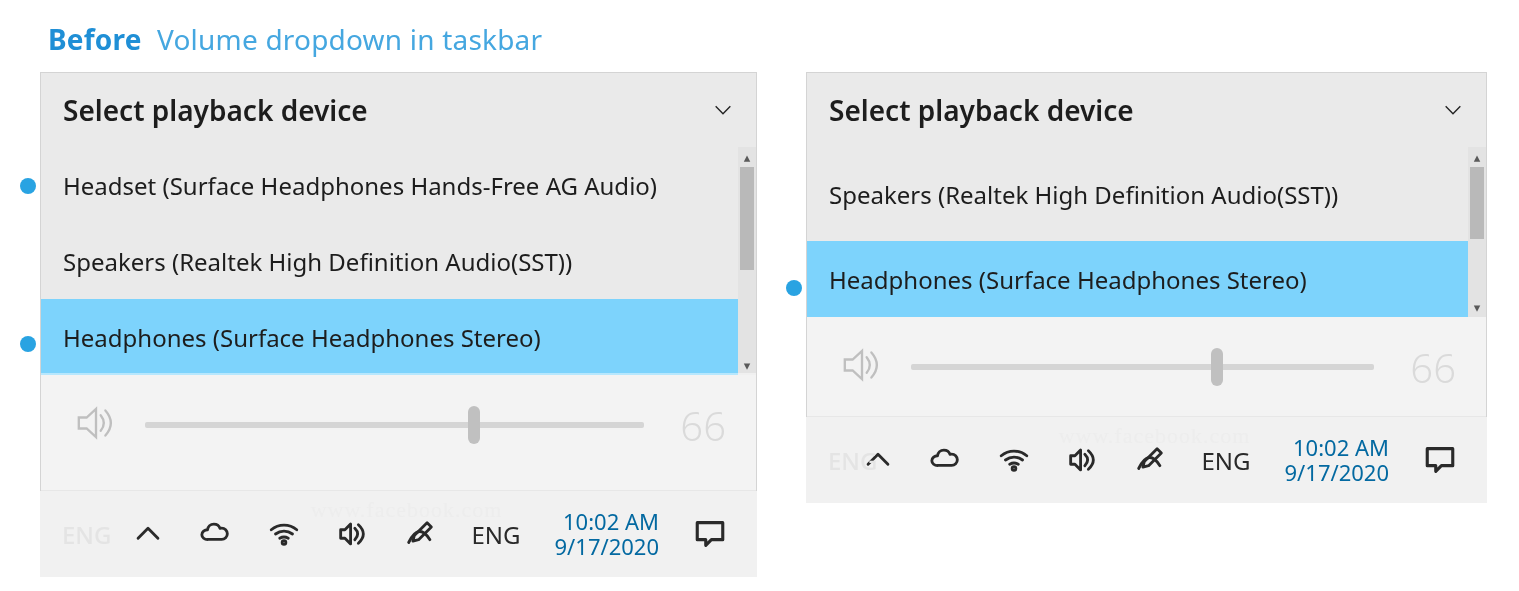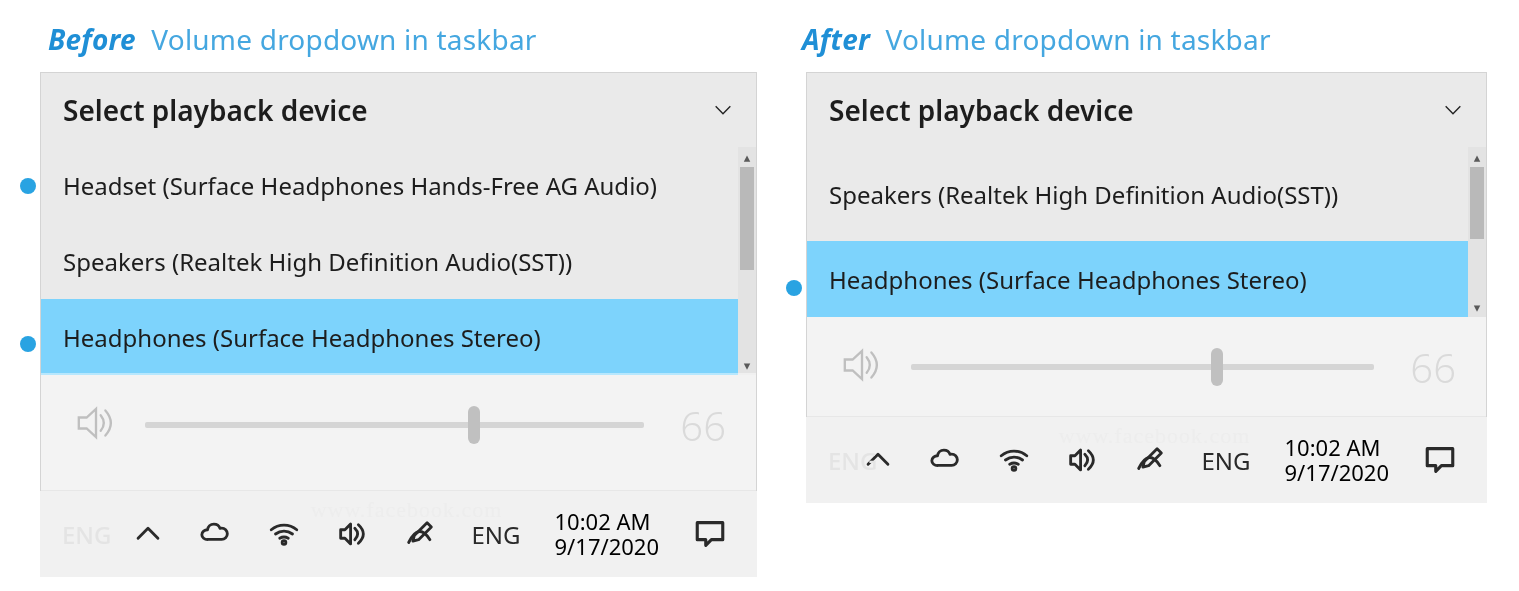--- a/index.html
+++ b/index.html
@@ -14,21 +14,21 @@
   }
 
   .stage { position: relative; width: 1519px; height: 591px; }
 
   .caption {
     position: absolute;
     font-size: 28px;
     font-weight: 400;
     letter-spacing: .2px;
   }
-  .caption b { color:#1f8fd6; font-weight: 700; margin-right: 8px; font-style: italic; }
+  .caption b { color:#1f8fd6; font-weight: 700; margin-right: 8px; }
   .caption .sub { color:#45a7e0; font-weight: 400; }
 
   #cap-before { left:48px;  top: 20px; }
   #cap-after  { left:802px; top: 20px; }
 
   
   .flyout {
     position: absolute;
     background: #eaeaea;
     border: 1px solid #d4d4d4;
@@ -123,43 +123,39 @@
     position:absolute; left:22px; top:50%; transform:translateY(-50%);
     font-size:24px; color:#e4e4e4; font-weight:500;
   }
 
   .tray-ico { width:34px; height:34px; display:flex; align-items:center; justify-content:center; }
   .tray-ico svg { width:34px; height:34px; }
   .tray-ico svg * { fill:none; stroke:#2a2a2a; stroke-width:2; stroke-linecap:round; stroke-linejoin:round; }
 
   .lang-label { font-size:24px; color:#2a2a2a; }
 
-  .clock-block { display:flex; flex-direction:column; align-items:flex-start; line-height:1.15; font-size:22px; color:#000000; }
+  .clock-block { display:flex; flex-direction:column; align-items:flex-end; line-height:1.15; font-size:22px; color:#0369a1; }
 
   .action-center-ico svg{ width:34px; height:34px; }
   .action-center-ico svg *{ fill:none; stroke:#2a2a2a; stroke-width:2.2; stroke-linejoin:round; }
 
   
   .blue-dot{
     position:absolute; width:16px; height:16px; border-radius:50%;
     background:#29a3e2;
   }
 
 </style>
 </head>
 <body>
 
 <div class="stage">
 
   <div class="caption" id="cap-before">
     <b>Before</b>
-    <span class="sub">Volume dropdown in taskbar</span>
-  </div>
-  <div class="caption" id="cap-after">
-    <b>After</b>
     <span class="sub">Volume dropdown in taskbar</span>
   </div>
 
   <div class="flyout" id="flyout-before">
 
     <div class="flyout-header">
       <span>Select playback device</span>
       <span class="chevron-small">
         <svg viewBox="0 0 24 24">
             <path d="M4 8 L12 16 L20 8"></path>

